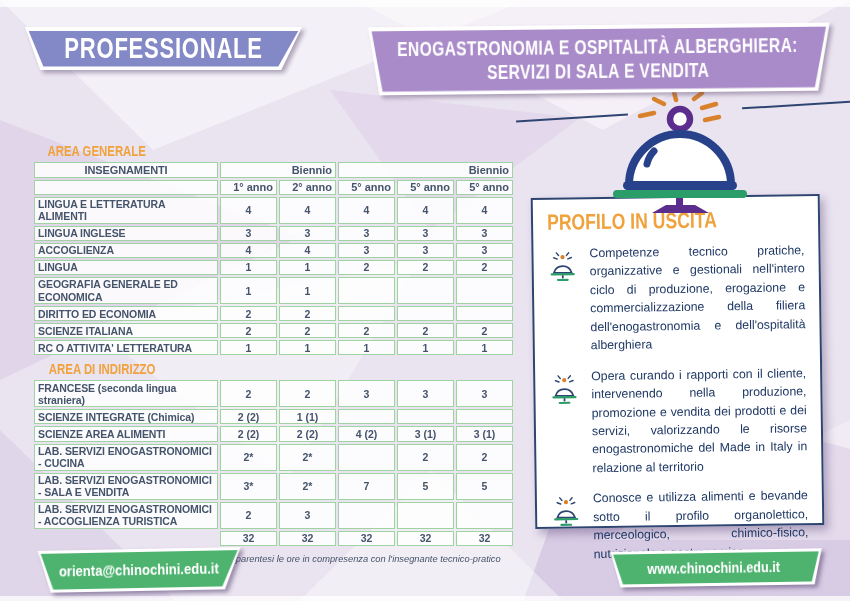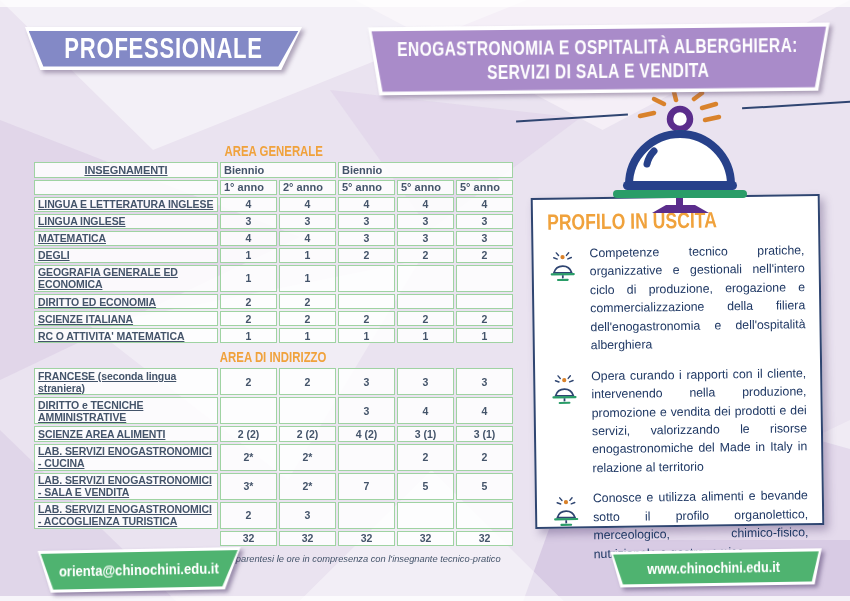--- a/index.html
+++ b/index.html
@@ -17,27 +17,27 @@
                 align-items:center;justify-content:center;color:#fff;font-weight:bold;}
   #banner-left{left:25px;top:27px;width:277px;height:43px;}
   #banner-left .shape,#banner-left .fill{clip-path:polygon(0 0,100% 0,92.5% 100%,5.5% 100%);}
   #banner-left .fill{background:#8389c6;font-size:29px;letter-spacing:1px;}
   #banner-right{left:366px;top:25px;width:464px;height:68px;transform:rotate(-0.6deg);}
   #banner-right .shape,#banner-right .fill{clip-path:polygon(0.5% 0,100% 0,97.4% 100%,2.8% 100%);}
   #banner-right .fill{background:#a98bc9;font-size:20.5px;line-height:1.15;letter-spacing:.5px;}
 
   
   #main-tables{position:absolute;left:32px;top:142px;width:483px;z-index:3;}
-  .area-title{text-align:center;color:#f0a23c;font-weight:bold;font-size:15px;margin:0 0 1px;}
+  .area-title{text-align:left;color:#f0a23c;font-weight:bold;font-size:15px;margin:0 0 1px;}
   table.sched{border-collapse:separate;border-spacing:2px;table-layout:fixed;width:483px;color:#44546a;}
   table.sched th,table.sched td{border:1.5px solid #9fd3a2;background:rgba(255,255,255,.85);
       font-size:10.5px;padding:0.5px 3px;height:12px;font-weight:bold;}
   table.sched td{text-align:center;}
-  table.sched thead th{text-align:left;font-size:11px;}
-  table.sched th.lbl{text-align:left;white-space:pre-line;line-height:1.15;letter-spacing:-0.1px;text-decoration:underline;}
+  table.sched thead th{text-align:right;font-size:11px;}
+  table.sched th.lbl{text-align:left;white-space:pre-line;line-height:1.15;letter-spacing:-0.1px;}
   table.sched td.ghost{border:none;background:transparent;}
   #table-indirizzo{margin-top:1px;}
   .notes{margin:5px 0 0 188px;font-style:italic;font-size:9.3px;color:#44546a;line-height:1.5;}
   .notes p{margin:0;}
 
   
   #profile-card{position:absolute;left:533px;top:196px;width:289px;height:331px;box-sizing:border-box;
       background:#fff;border:2.5px solid #2f4571;transform:rotate(-0.8deg);
       box-shadow:4px 5px 8px rgba(70,50,100,.35);padding:8px 14px;z-index:3;}
   #profile-title{color:#f0a23c;font-weight:bold;font-size:22px;margin:2px 0 9px;}
@@ -141,45 +141,45 @@
           <th class="lbl"></th>
           <th>1° anno</th>
           <th>2° anno</th>
           <th>5° anno</th>
           <th>5° anno</th>
           <th>5° anno</th>
         </tr>
       </thead>
       <tbody id="tbody-generale">
           <tr>
-            <th class="lbl">LINGUA E LETTERATURA INGLESE</th>
+            <th class="lbl">LINGUA E LETTERATURA ALIMENTI</th>
             <td>4</td>
             <td>4</td>
             <td>4</td>
             <td>4</td>
             <td>4</td>
           </tr>
           <tr>
             <th class="lbl">LINGUA INGLESE</th>
             <td>3</td>
             <td>3</td>
             <td>3</td>
             <td>3</td>
             <td>3</td>
           </tr>
           <tr>
-            <th class="lbl">MATEMATICA</th>
-            <td>4</td>
-            <td>4</td>
-            <td>3</td>
-            <td>3</td>
-            <td>3</td>
-          </tr>
-          <tr>
-            <th class="lbl">DEGLI</th>
+            <th class="lbl">ACCOGLIENZA</th>
+            <td>4</td>
+            <td>4</td>
+            <td>3</td>
+            <td>3</td>
+            <td>3</td>
+          </tr>
+          <tr>
+            <th class="lbl">LINGUA</th>
             <td>1</td>
             <td>1</td>
             <td>2</td>
             <td>2</td>
             <td>2</td>
           </tr>
           <tr>
             <th class="lbl">GEOGRAFIA GENERALE ED ECONOMICA</th>
             <td>1</td>
             <td>1</td>
@@ -197,21 +197,21 @@
           </tr>
           <tr>
             <th class="lbl">SCIENZE ITALIANA</th>
             <td>2</td>
             <td>2</td>
             <td>2</td>
             <td>2</td>
             <td>2</td>
           </tr>
           <tr>
-            <th class="lbl">RC O ATTIVITA' MATEMATICA</th>
+            <th class="lbl">RC O ATTIVITA' LETTERATURA</th>
             <td>1</td>
             <td>1</td>
             <td>1</td>
             <td>1</td>
             <td>1</td>
           </tr>
         </tbody>
     </table>
 
     <p class="area-title" style="margin-top:3px;">
@@ -229,26 +229,26 @@
       <tbody id="tbody-indirizzo">
           <tr>
             <th class="lbl">FRANCESE (seconda lingua straniera)</th>
             <td>2</td>
             <td>2</td>
             <td>3</td>
             <td>3</td>
             <td>3</td>
           </tr>
           <tr>
-            <th class="lbl">DIRITTO e TECNICHE AMMINISTRATIVE</th>
-            <td></td>
-            <td></td>
-            <td>3</td>
-            <td>4</td>
-            <td>4</td>
+            <th class="lbl">SCIENZE INTEGRATE (Chimica)</th>
+            <td>2 (2)</td>
+            <td>1 (1)</td>
+            <td></td>
+            <td></td>
+            <td></td>
           </tr>
           <tr>
             <th class="lbl">SCIENZE AREA ALIMENTI</th>
             <td>2 (2)</td>
             <td>2 (2)</td>
             <td>4 (2)</td>
             <td>3 (1)</td>
             <td>3 (1)</td>
           </tr>
           <tr>

